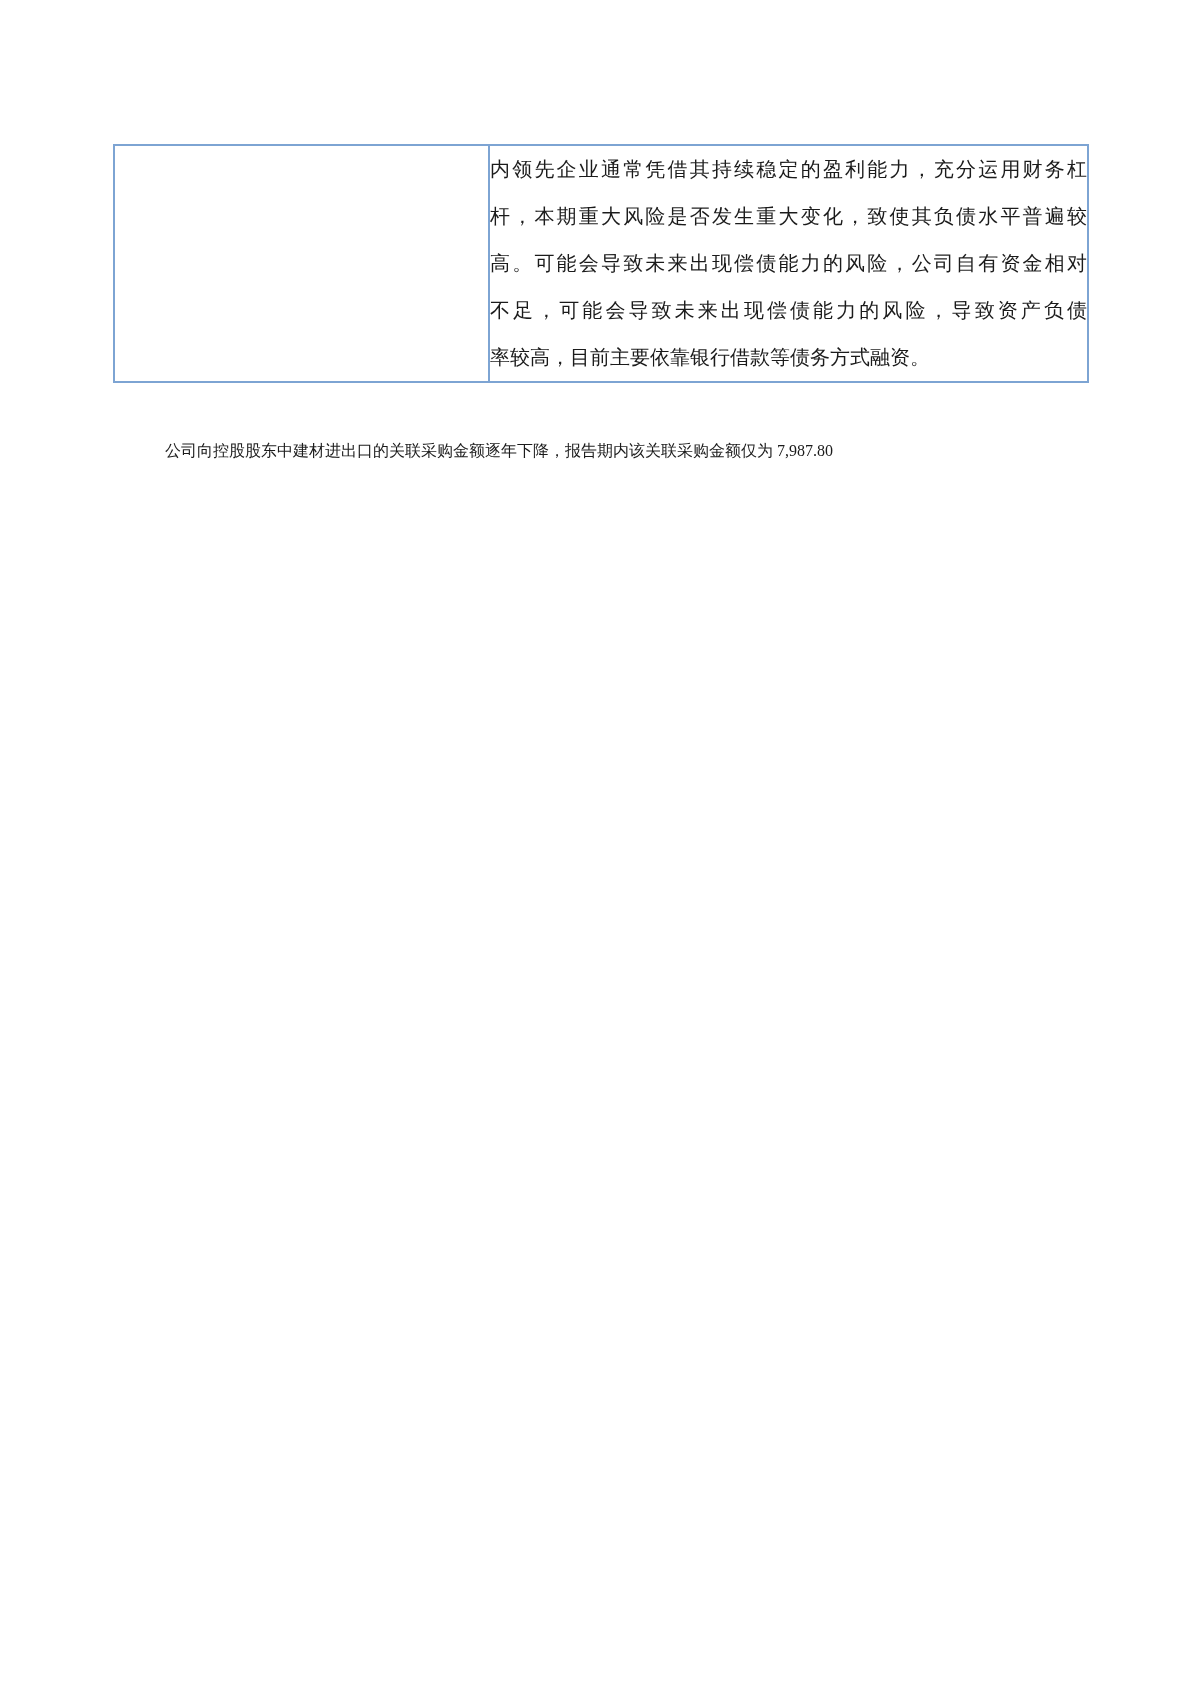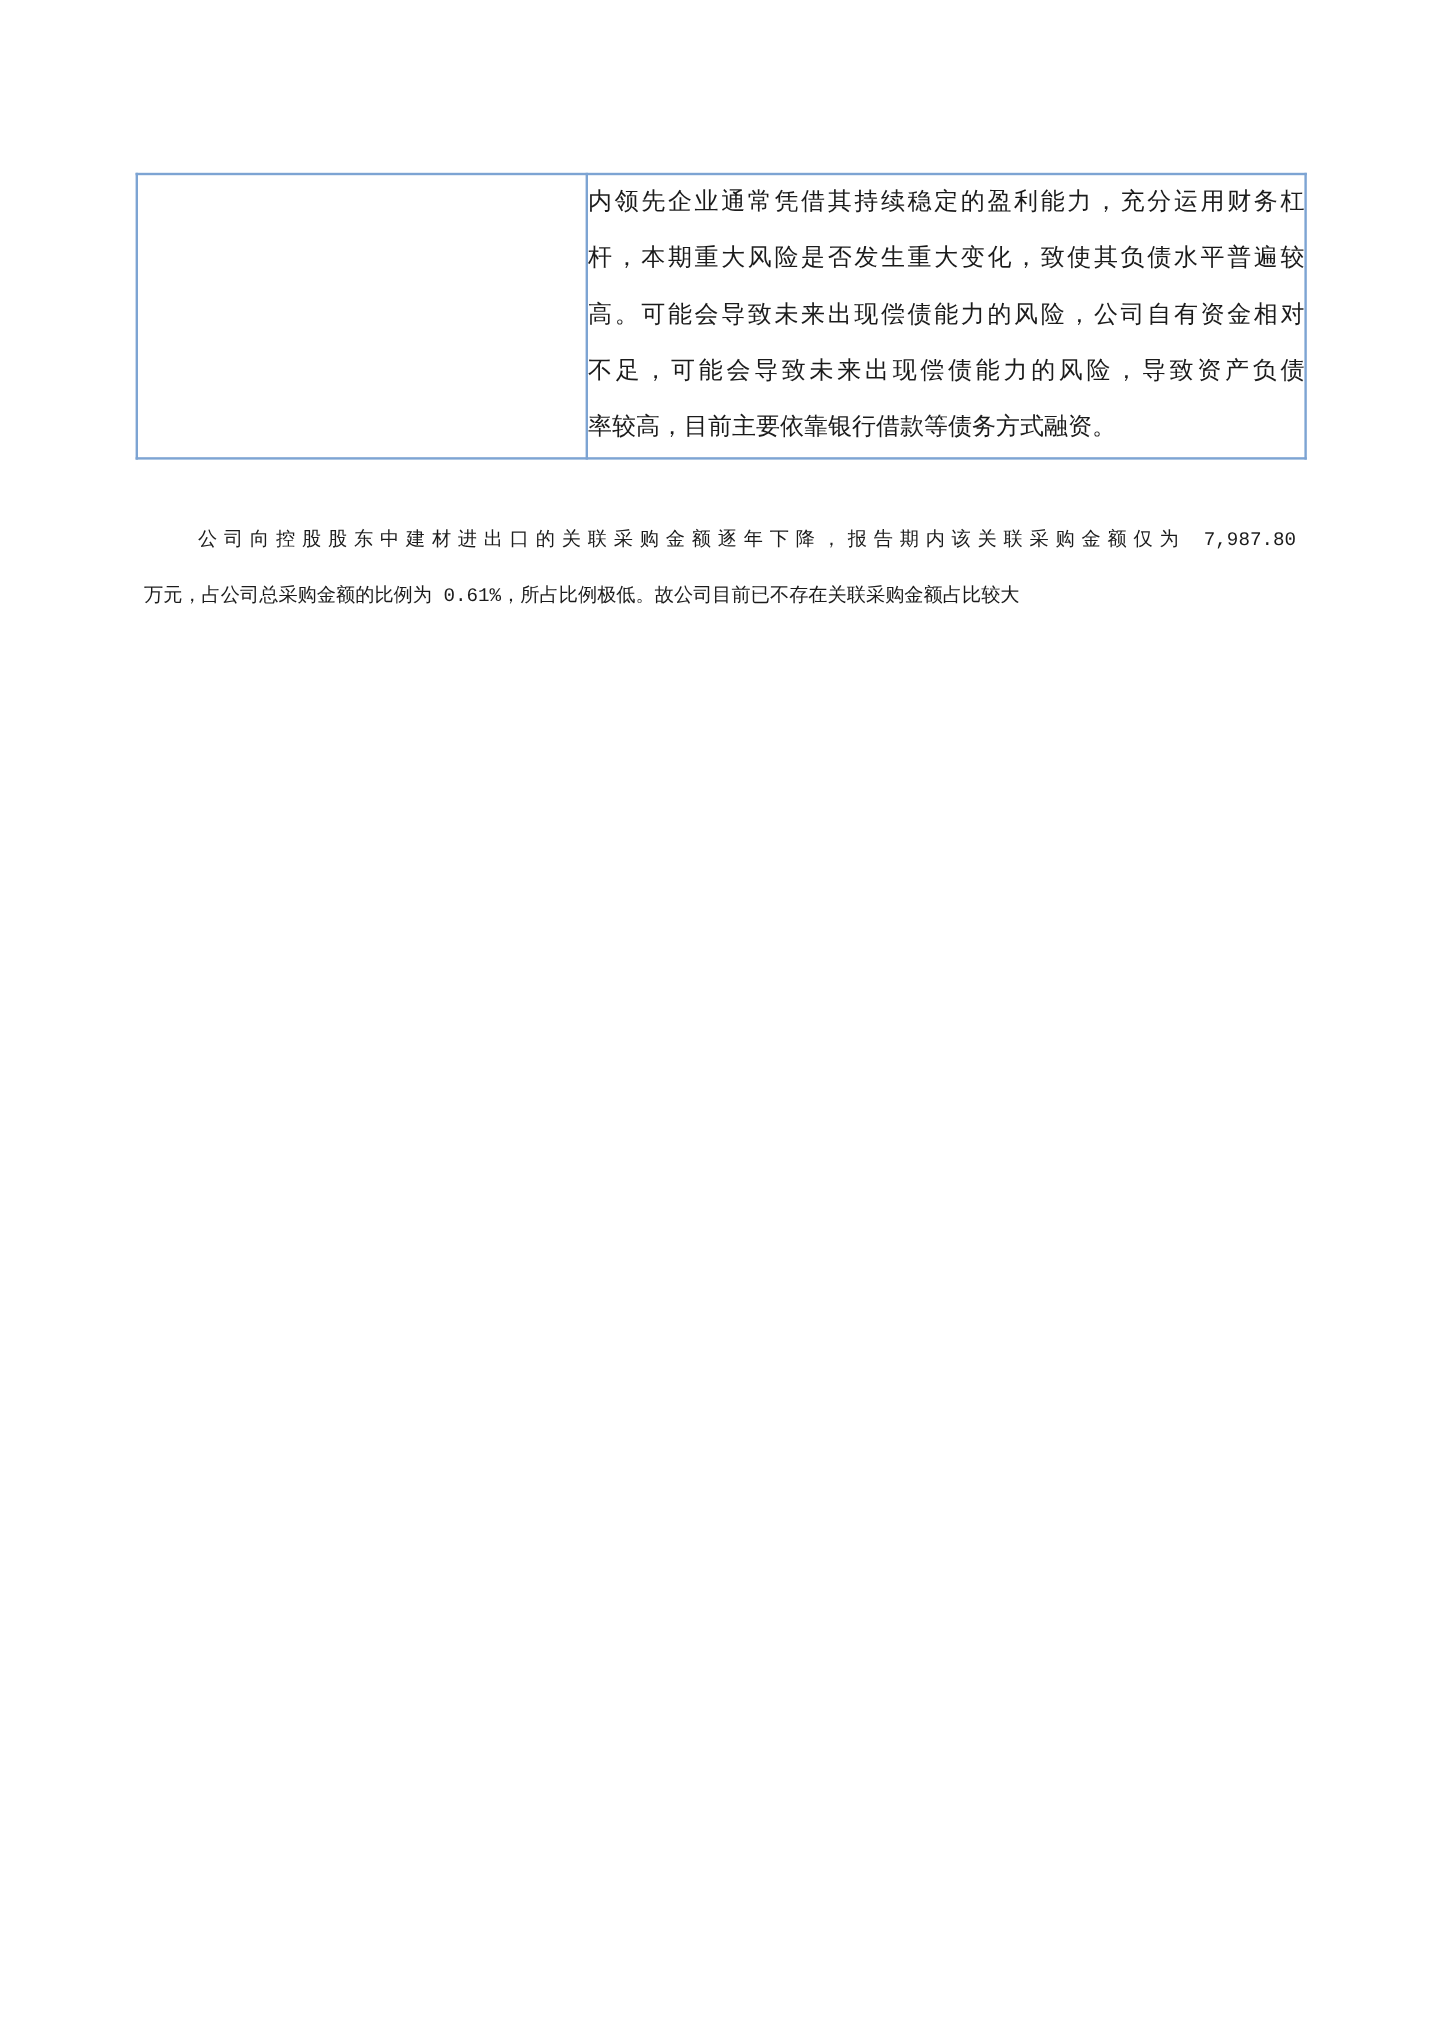--- a/index.html
+++ b/index.html
@@ -5,21 +5,21 @@
   html, body {
     margin: 0;
     padding: 0;
     background: #ffffff;
   }
   .page {
     position: relative;
     width: 1200px;
     height: 1347px;
     background: #ffffff;
-    font-family: Liberation Mono, monospace;
+    font-family: Liberation Serif, serif;
     color: #1b1b1b;
     overflow: hidden;
   }
   table.risk-table {
     position: absolute;
     left: 113px;
     top: 144px;
     width: 976px;
     border-collapse: collapse;
     table-layout: fixed;
@@ -101,18 +101,17 @@
         <div class="jline">高。可能会导致未来出现偿债能力的风险，公司自有资金相对</div>
         <div class="jline">不足，可能会导致未来出现偿债能力的风险，导致资产负债</div>
         <div class="jline">率较高，目前主要依靠银行借款等债务方式融资。</div>
       </td>
     </tr>
   </tbody>
     </table>
 
   <div class="paragraph">
     <div class="pline indent">公司向控股股东中建材进出口的关联采购金额逐年下降，报告期内该关联采购金额仅为 7,987.80</div>
-    <div class="pline">万元，占公司总采购金额的比例为 0.61%，所占比例极低。故公司目前已不存在关联采购金额占比较大</div>
   </div>
 
   <div class="page-number">7</div>
 
 </div>
 
 </body></html>

